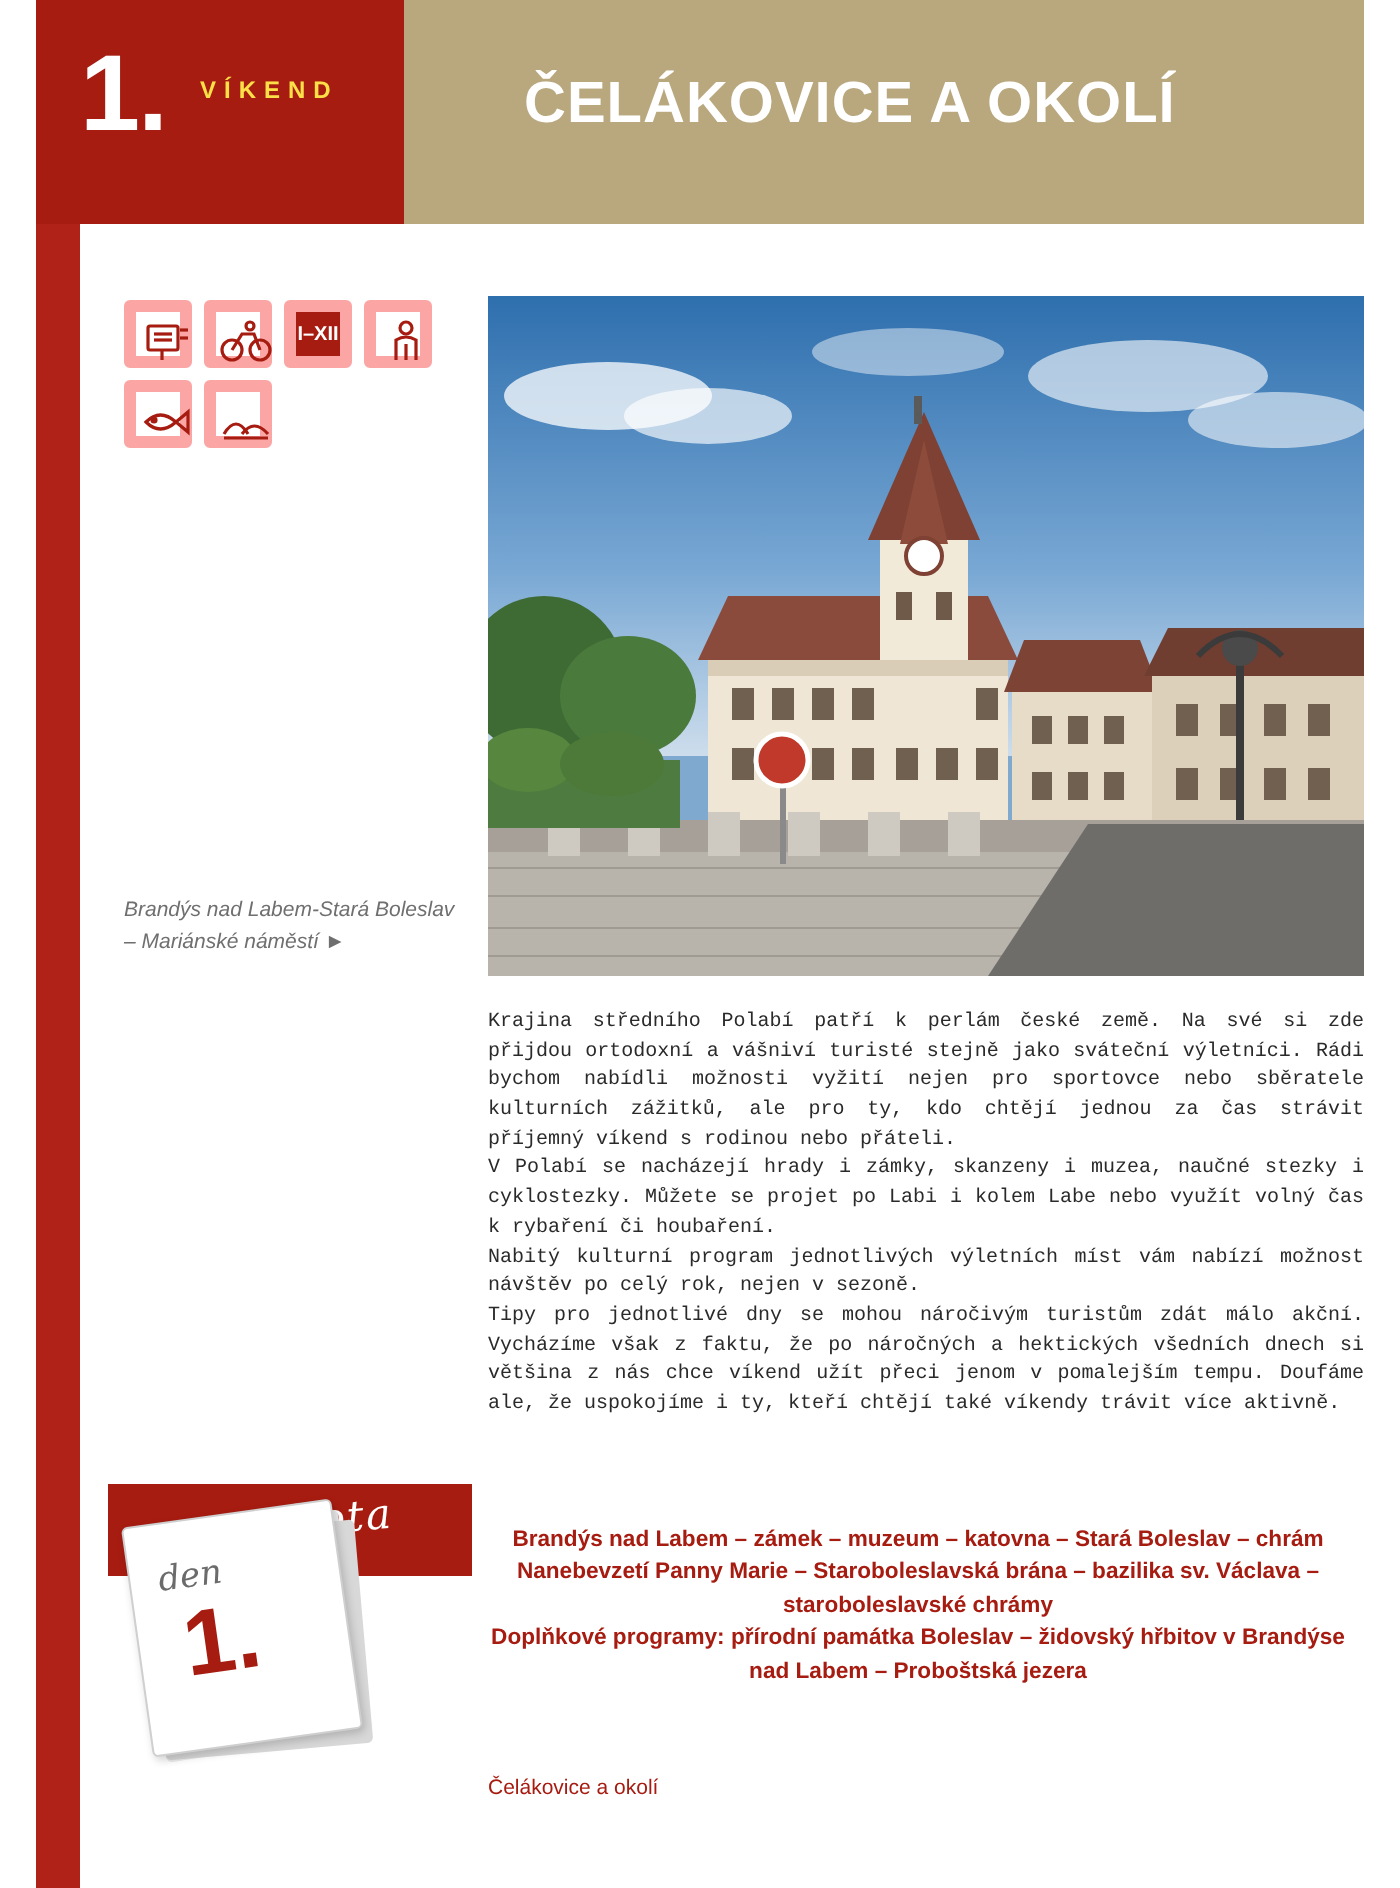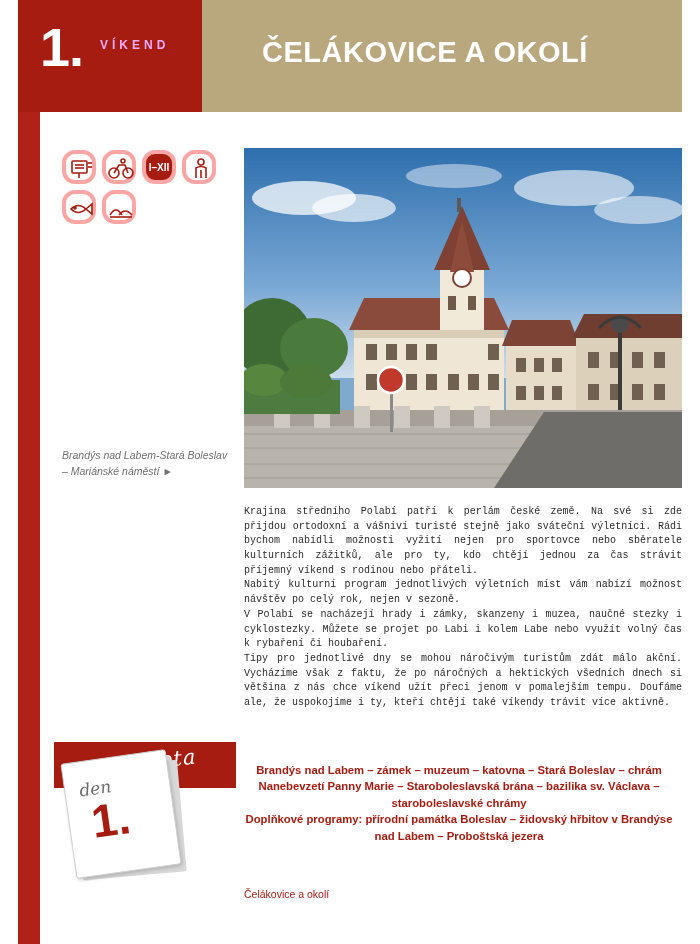--- a/index.html
+++ b/index.html
@@ -71,21 +71,21 @@
     color: #ffffff;
     letter-spacing: -1px;
     line-height: 1;
   }
   .weekend-label {
     position: absolute;
     left: 82px;
     top: 38px;
     font-size: 12px;
     font-weight: bold;
-    color: #f0abfc;
+    color: #fde047;
     letter-spacing: 4px;
   }
   .header-title {
     position: absolute;
     left: 60px;
     top: 36px;
     font-size: 29px;
     font-weight: bold;
     color: #ffffff;
     letter-spacing: 0.5px;
@@ -109,22 +109,22 @@
   }
   .icon-row {
     display: flex;
     gap: 6px;
     margin-bottom: 6px;
   }
   .icon-box {
     width: 34px;
     height: 34px;
     background: #ffffff;
-    border: 4px solid #fca5a5;
-    border-radius: 13px;
+    border: 6px solid #fca5a5;
+    border-radius: 3px;
     position: relative;
     box-sizing: border-box;
   }
   .icon-box.filled {
     background: #a71c11;
     color: #ffffff;
     display: flex;
     align-items: center;
     justify-content: center;
     font-size: 10px;
@@ -485,22 +485,22 @@
       </g>
 
       <rect x="0" y="232" width="96" height="34" fill="#4e7b3f"></rect>
       <ellipse cx="20" cy="232" rx="24" ry="16" fill="#57873f"></ellipse>
       <ellipse cx="62" cy="234" rx="26" ry="16" fill="#4d7a38"></ellipse>
     </svg>
   </div>
 
   <div class="body-text">
     <p>Krajina středního Polabí patří k perlám české země. Na své si zde přijdou ortodoxní a vášniví turisté stejně jako sváteční výletníci. Rádi bychom nabídli možnosti vyžití nejen pro sportovce nebo sběratele kulturních zážitků, ale pro ty, kdo chtějí jednou za čas strávit příjemný víkend s rodinou nebo přáteli.</p>
+    <p>V Polabí se nacházejí hrady i zámky, skanzeny i muzea, naučné stezky i cyklostezky. Můžete se projet po Labi i kolem Labe nebo využít volný čas k rybaření či houbaření.</p>
     <p>Nabitý kulturní program jednotlivých výletních míst vám nabízí možnost návštěv po celý rok, nejen v sezoně.</p>
-    <p>V Polabí se nacházejí hrady i zámky, skanzeny i muzea, naučné stezky i cyklostezky. Můžete se projet po Labi i kolem Labe nebo využít volný čas k rybaření či houbaření.</p>
     <p>Tipy pro jednotlivé dny se mohou náročivým turistům zdát málo akční. Vycházíme však z faktu, že po náročných a hektických všedních dnech si většina z nás chce víkend užít přeci jenom v pomalejším tempu. Doufáme ale, že uspokojíme i ty, kteří chtějí také víkendy trávit více aktivně.</p>
   </div>
 
   <div class="highlight-text">
     <p>Brandýs nad Labem – zámek – muzeum – katovna – Stará Boleslav – chrám Nanebevzetí Panny Marie – Staroboleslavská brána – bazilika sv. Václava – staroboleslavské chrámy</p>
     <p>Doplňkové programy: přírodní památka Boleslav – židovský hřbitov v Brandýse nad Labem – Probošt͏ská jezera</p>
   </div>
 
 </div>
 

